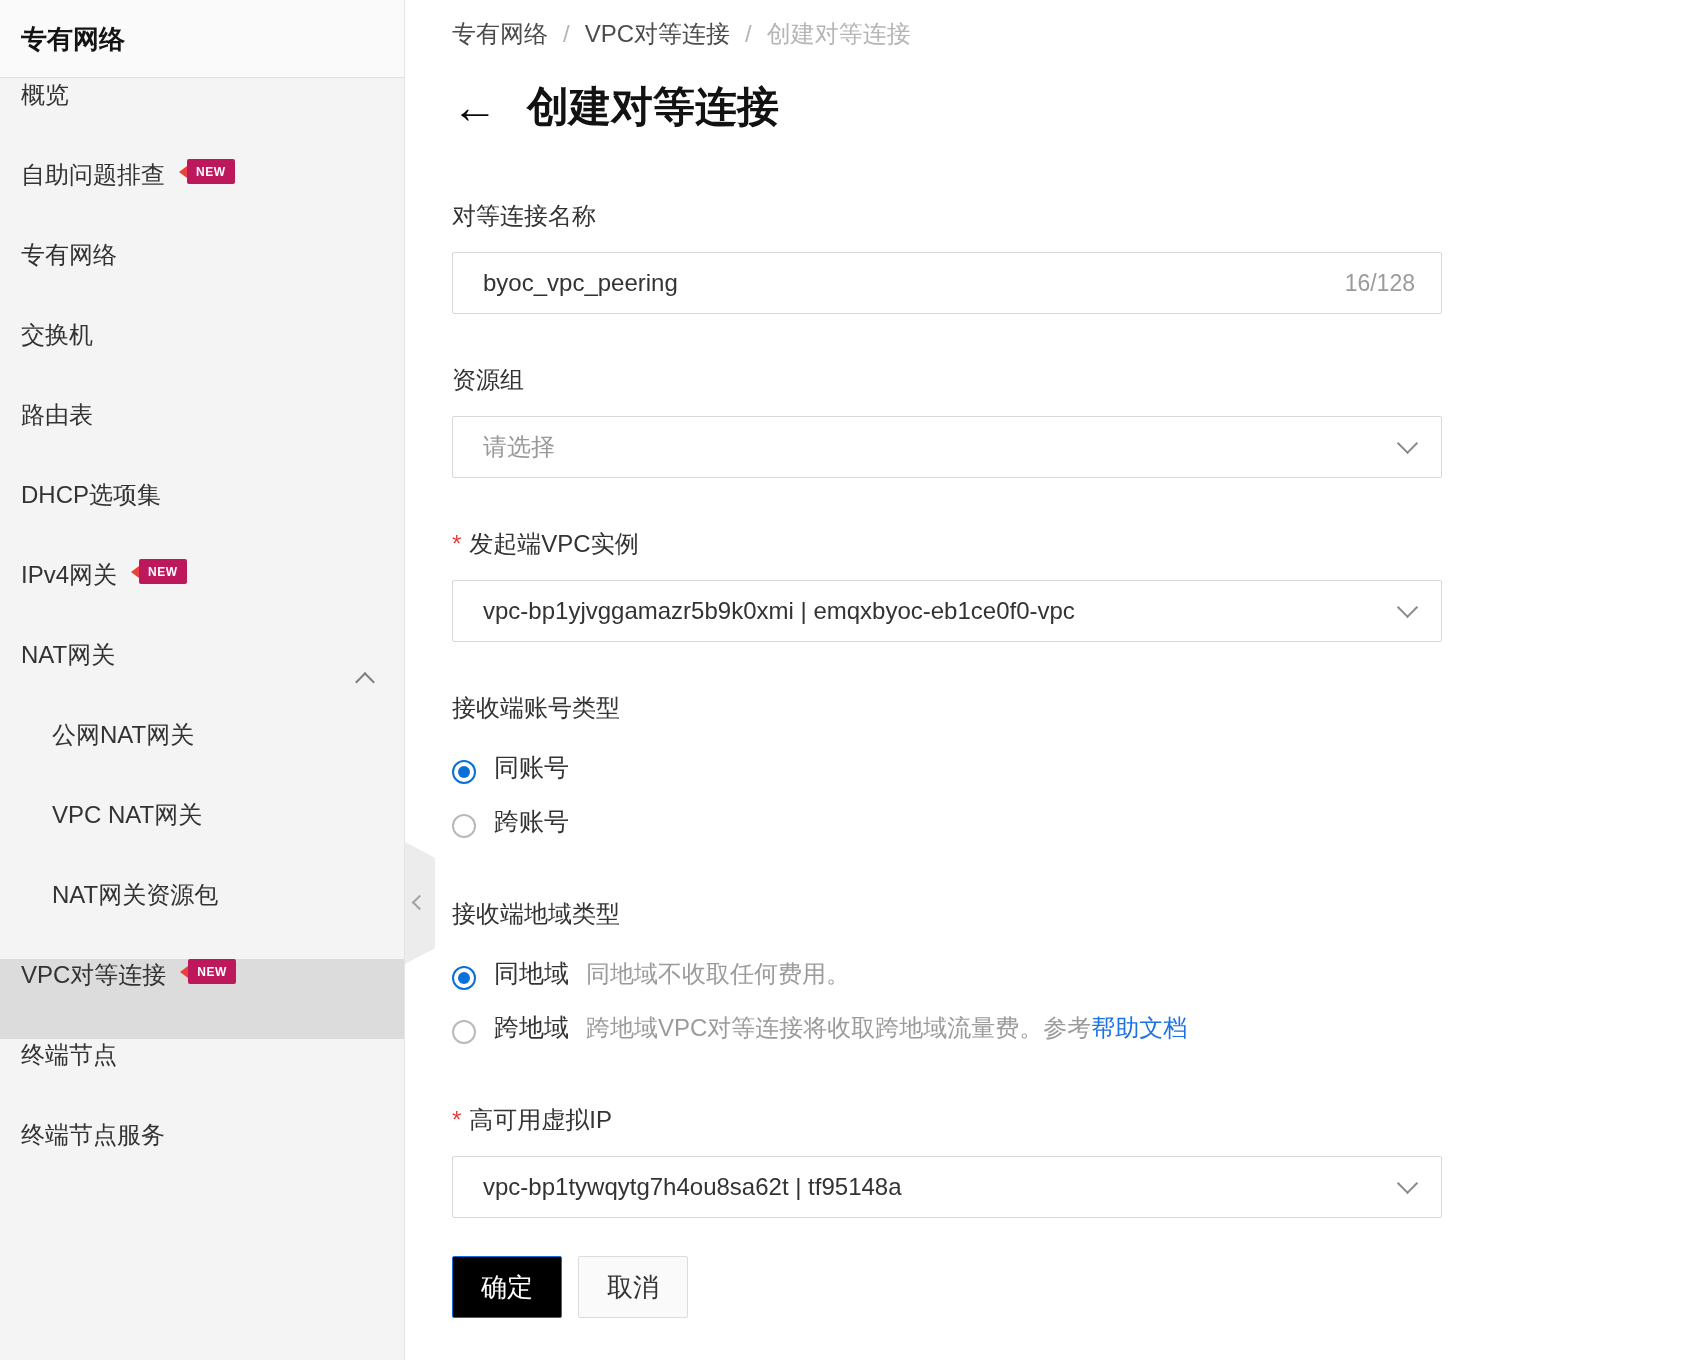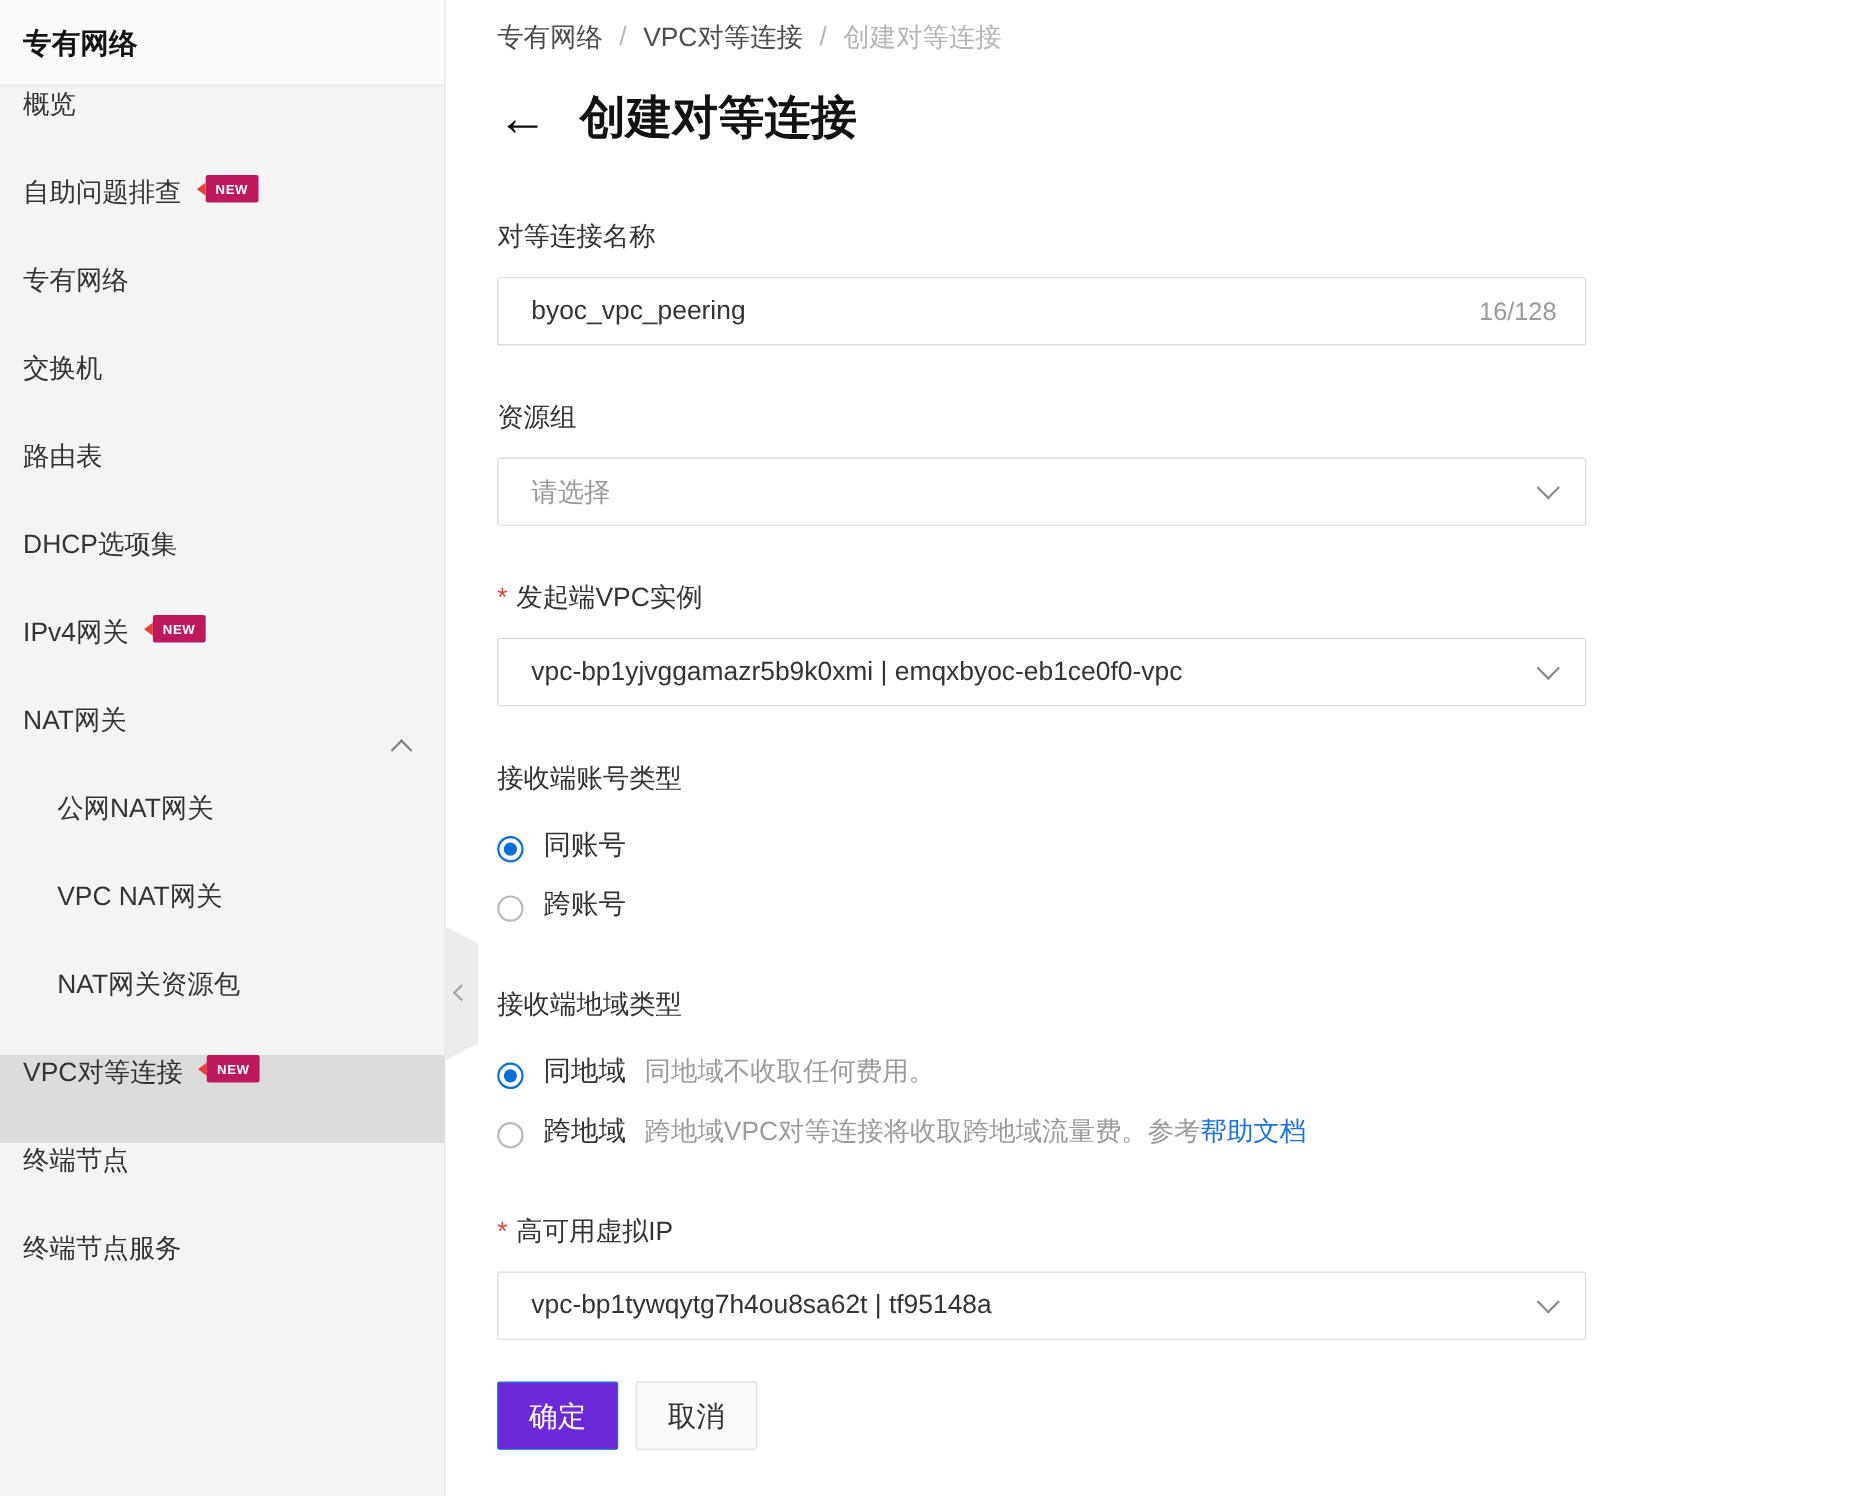--- a/index.html
+++ b/index.html
@@ -105,21 +105,21 @@
   .radio-label { margin-left:18px; font-size:25px; color:#333; }
   .hint { margin-left:17px; font-size:24px; color:#9b9b9b; }
   .hint-link { font-size:24px; color:#1a72e6; cursor:pointer; text-decoration:none; }
 
   .actions { margin-top:38px; display:flex; }
   .btn {
     min-width:107px; height:62px; padding:0 28px; font-size:26px;
     font-family:inherit; cursor:pointer; border-radius:2px;
     background:#fafafa; border:1px solid #dcdcdc; color:#333;
   }
-  .btn.primary { background:#6d28d9; border:1px solid #0b6fd9; color:#fff; }
+  .btn.primary { background:#000000; border:1px solid #0b6fd9; color:#fff; }
   .btn + .btn { margin-left:16px; }
 </style>
 </head>
 <body>
 
 <aside class="sidebar">
   <div class="sidebar-title">专有网络</div>
   <nav class="side-items">
     <div class="side-item">
       <span>概览</span>

